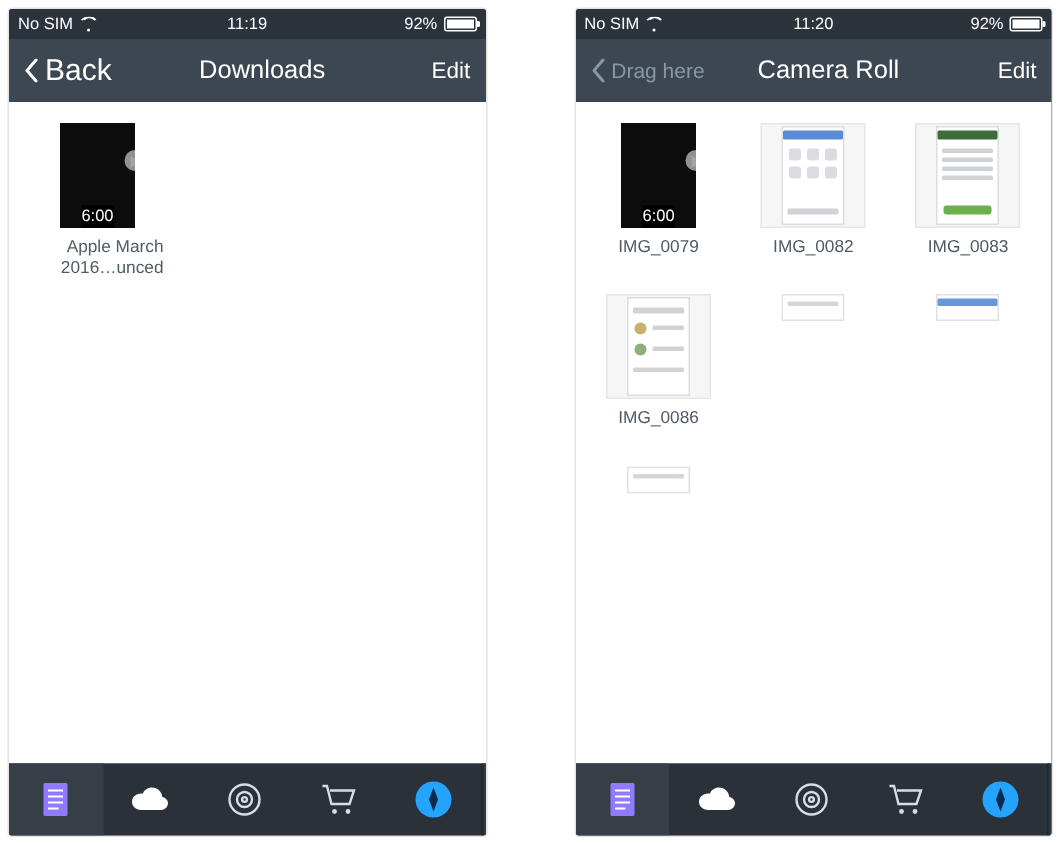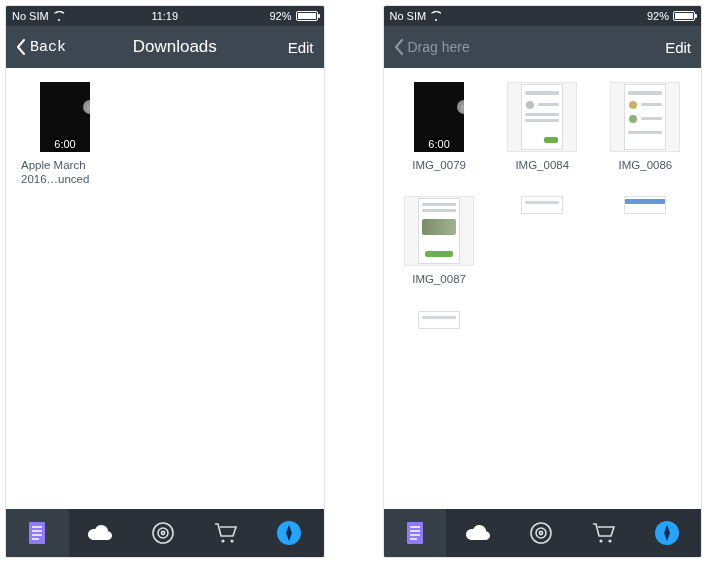--- a/index.html
+++ b/index.html
@@ -70,21 +70,21 @@
     padding: 0 10px;
     font-size: 16px;
   }
   .navbar .nav-left{ display:flex; align-items:center; gap:4px; min-width:80px;}
   .navbar .nav-center { font-weight:500; font-size:17px;}
   .navbar .nav-right { min-width:60px; text-align:right; font-size:15px;}
   .chev-left {
     width:10px;height:16px;display:inline-block;
   }
   .chev-left svg{display:block;}
-  .nav-back-label{font-size:15px;font-family:Liberation Mono, monospace;}
+  .nav-back-label{font-size:20px;}
   .drag-label { color:#8b97a5; font-size:14px;}
 
   
   .content{
     flex:1; overflow:hidden; padding:14px 10px 0 10px; background:#fff;
   }
   .grid{
     display:grid; grid-template-columns: repeat(3, 1fr);
     gap: 24px 12px;
   }
@@ -108,21 +108,21 @@
   .video-scene::after{
     content:"";position:absolute;left:18px;top:18px;width:14px;height:14px;border-radius:50%;background:rgba(255,255,255,0.55);
   }
   .video-scene::before{
     content:"";position:absolute;left:22px;top:22px;border-left:7px solid #333;border-top:4px solid transparent;border-bottom:4px solid transparent;
   }
   .video-duration{
     background:#000;color:#fff;font-size:11px;text-align:center;padding:1px 0 2px;
   }
   .item-label{
-    margin-top:6px; max-width:88px; text-align:left; line-height:1.25;
+    margin-top:6px; max-width:88px; text-align:right; line-height:1.25;
     color:#4e5a66; font-size:11.5px;
   }
   .item-label.left{ text-align:left;}
   .phone .content.single{
     padding-left:4px;
   }
   .single-row{ display:flex; }
   .single-row .item{ align-items:center; width:110px;}
 
   
@@ -247,97 +247,103 @@
 </div>
 
 <div class="phone">
   <div class="status">
     <div class="left">
       <span>No SIM</span>
       <span class="wifi-icon">
           <span class="wifi-arc"></span>
         </span>
     </div>
+    <div class="center"><span>11:20</span></div>
     <div class="right">
       <span>92%</span>
       <span class="battery">
           <span class="battery-shell">
             <span class="battery-fill"></span>
           </span>
         </span>
     </div>
   </div>
 
   <div class="navbar">
     <div class="nav-left">
       <span class="chev-left">
         <svg width="10" height="16" viewBox="0 0 10 16">
             <path d="M8 1 L2 8 L8 15" stroke="#8b97a5" stroke-width="2" fill="none" stroke-linecap="round" stroke-linejoin="round"></path>
           </svg>
       </span>
       <span class="drag-label">Drag here</span>
     </div>
+    <div class="nav-center">Camera Roll</div>
     <div class="nav-right">Edit</div>
   </div>
 
   <div class="content">
     <div class="grid">
 
       <div class="item">
         <div class="thumb video">
           <div class="video-scene"></div>
           <div class="video-duration">6:00</div>
         </div>
         <div class="item-label left">IMG_0079</div>
       </div>
 
 
 
-
-
       <div class="item">
         <div class="thumb">
           <div class="mock-app">
-            <span class="bar" style="top:6px;height:4px;"></span>
-            <span class="sq" style="left:4px;top:16px;width:8px;height:8px;border-radius:50%;background:#b7c2cc;"></span>
-            <span class="bar" style="top:18px;left:16px;height:3px;"></span>
-            <span class="bar" style="top:28px;height:3px;"></span>
-            <span class="bar" style="top:34px;height:3px;"></span>
-            <span class="sq g" style="right:4px;bottom:6px;width:14px;height:6px;"></span>
+            <span class="bar blu" style="top:2px;height:6px;left:0;right:0;"></span>
+            <span class="sq" style="left:4px;top:14px;width:8px;height:8px;"></span>
+            <span class="sq" style="left:16px;top:14px;width:8px;height:8px;"></span>
+            <span class="sq" style="left:28px;top:14px;width:8px;height:8px;"></span>
+            <span class="sq" style="left:4px;top:26px;width:8px;height:8px;"></span>
+            <span class="sq" style="left:16px;top:26px;width:8px;height:8px;"></span>
+            <span class="sq" style="left:28px;top:26px;width:8px;height:8px;"></span>
+            <span class="bar" style="bottom:6px;height:4px;"></span>
           </div>
         </div>
-        <div class="item-label left">IMG_0084</div>
-      </div>
+        <div class="item-label left">IMG_0082</div>
+      </div>
+
+      <div class="item">
+        <div class="thumb">
+          <div class="mock-app">
+            <span class="bar g" style="top:2px;height:6px;left:0;right:0;background:#3c6e3c;"></span>
+            <span class="bar" style="top:14px;height:3px;"></span>
+            <span class="bar" style="top:20px;height:3px;"></span>
+            <span class="bar" style="top:26px;height:3px;"></span>
+            <span class="bar" style="top:32px;height:3px;"></span>
+            <span class="sq g" style="left:4px;bottom:6px;width:32px;height:6px;"></span>
+          </div>
+        </div>
+        <div class="item-label left">IMG_0083</div>
+      </div>
+
 
 
       <div class="item">
         <div class="thumb">
           <div class="mock-app">
             <span class="bar" style="top:6px;height:4px;"></span>
             <span class="sq" style="left:4px;top:16px;width:8px;height:8px;border-radius:50%;background:#c7b26a;"></span>
             <span class="bar" style="top:18px;left:16px;height:3px;"></span>
             <span class="sq" style="left:4px;top:30px;width:8px;height:8px;border-radius:50%;background:#8fae7a;"></span>
             <span class="bar" style="top:32px;left:16px;height:3px;"></span>
             <span class="bar" style="top:46px;height:3px;"></span>
           </div>
         </div>
         <div class="item-label left">IMG_0086</div>
       </div>
 
-      <div class="item">
-        <div class="thumb">
-          <div class="mock-app">
-            <span class="bar" style="top:4px;height:3px;"></span>
-            <span class="bar" style="top:10px;height:3px;"></span>
-            <span class="sq" style="left:3px;top:20px;width:34px;height:16px;background:linear-gradient(90deg,#7b8c6a,#a0b28f);"></span>
-            <span class="sq g" style="left:6px;bottom:6px;width:28px;height:6px;"></span>
-          </div>
-        </div>
-        <div class="item-label left">IMG_0087</div>
-      </div>
 
       <div class="item" style="opacity:.9">
         <div class="thumb" style="height:18px;width:42px;border:none;">
           <div class="mock-app" style="height:18px;">
               <span class="bar" style="top:4px;height:3px;"></span>
             </div>
         </div>
       </div>
       <div class="item" style="opacity:.9">
         <div class="thumb" style="height:18px;width:42px;border:none;">

